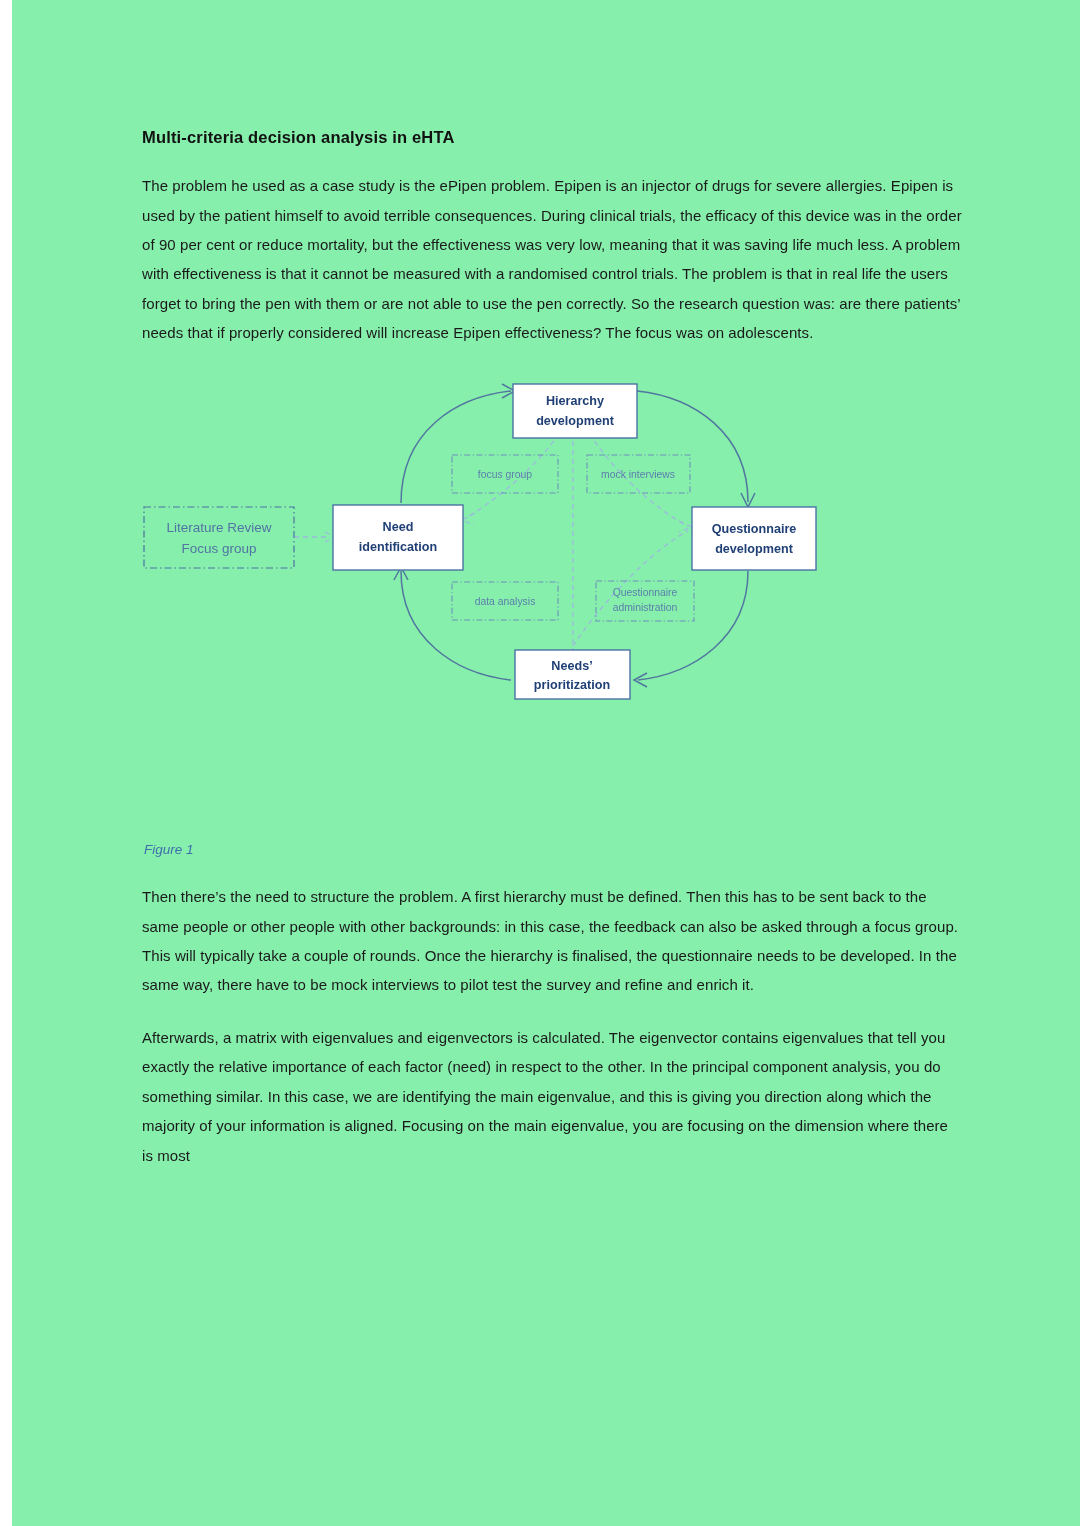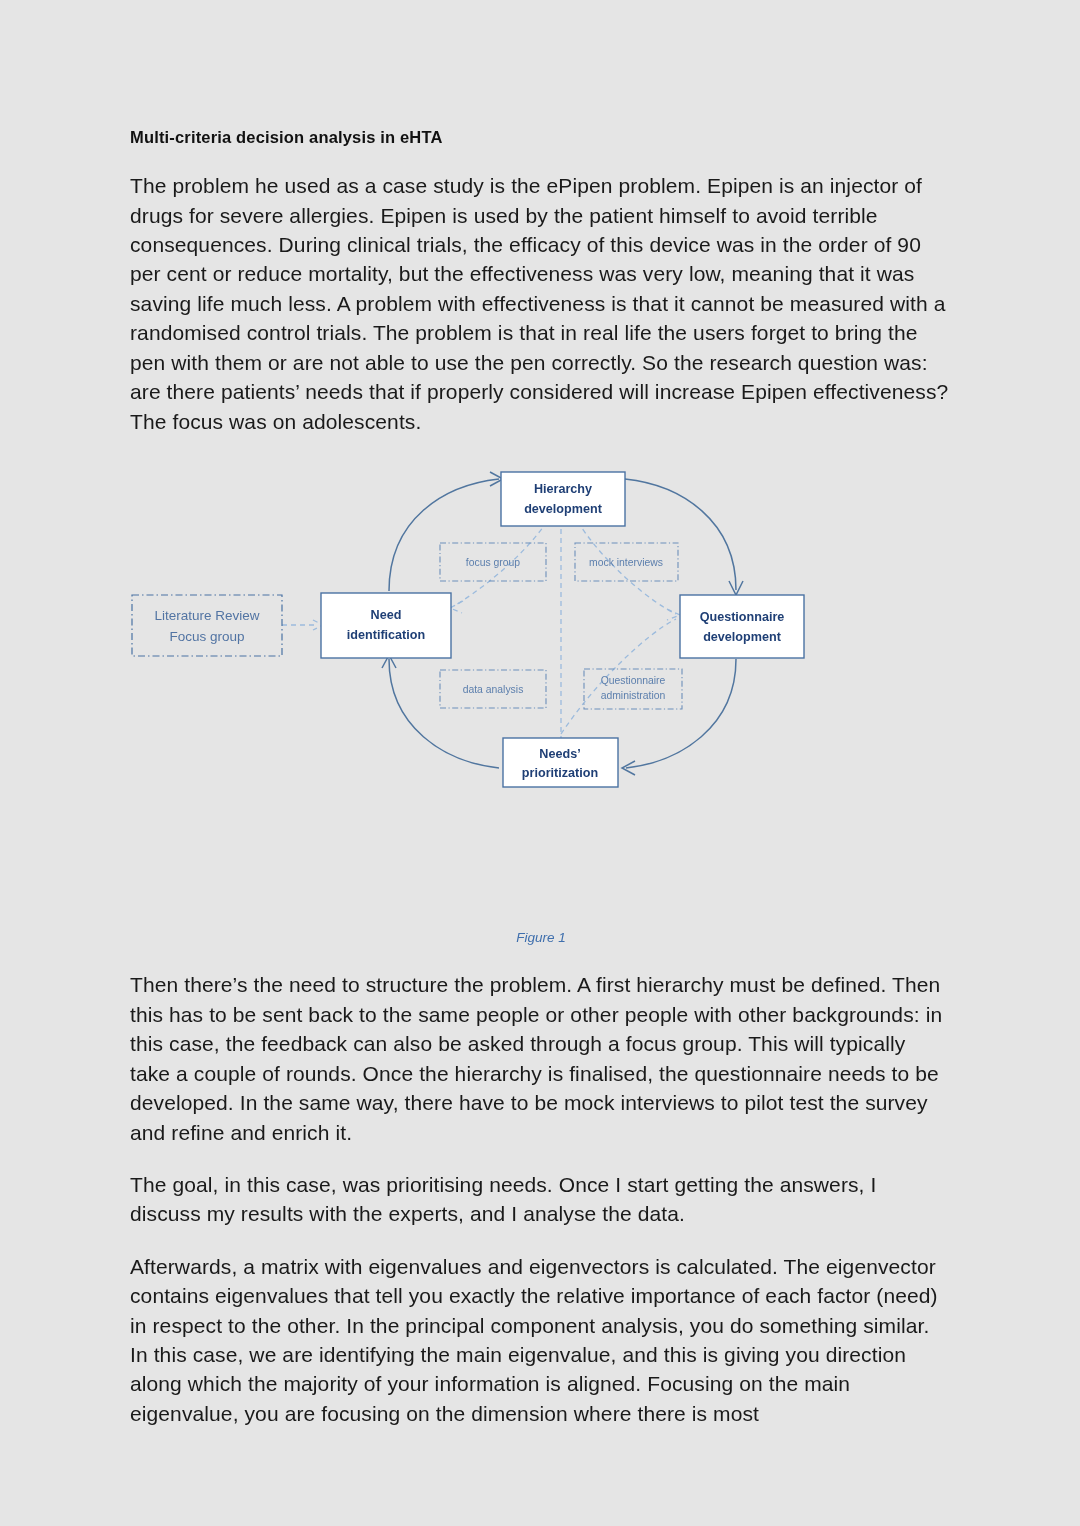--- a/index.html
+++ b/index.html
@@ -11,59 +11,59 @@
     width: 1080px;
     height: 1526px;
     position: relative;
     font-family: "Liberation Sans", sans-serif;
     color: #000000;
     overflow: hidden;
   }
   .page {
     position: absolute;
     inset: 0;
-    background: #e5e5e5;
+    background: #86efac;
+    margin-left: 12px;
   }
   .content {
     position: absolute;
     left: 130px;
     top: 126px;
     width: 820px;
   }
   h1.doc-heading {
     font-size: 16.5px;
     font-weight: bold;
     line-height: 1.35;
     margin: 0 0 23px 0;
     letter-spacing: 0.01em;
     color: #111111;
   }
   p.para {
-    font-size: 21px;
+    font-size: 15px;
     line-height: 29.4px;
     margin: 0 0 23px 0;
     color: #1a1a1a;
     text-align: left;
     letter-spacing: 0.005em;
   }
   p.para.tight {
     margin-bottom: 22px;
   }
   .figure-wrap {
     position: relative;
     margin: 22px 0 0 0;
     height: 470px;
   }
   .figure-caption {
     font-size: 13.5px;
     font-style: italic;
     color: #3f6fad;
     margin: 0 0 24px 2px;
     line-height: 1.3;
-    text-align: center;
   }
   svg.diagram {
     position: absolute;
     left: -6px;
     top: 0;
   }
   .box-label {
     font-family: "Liberation Sans", sans-serif;
     font-weight: bold;
     font-size: 12.6px;
@@ -219,18 +219,17 @@
           <text class="mini-label" x="509" y="240" text-anchor="middle">administration</text>
         </g>
 
       </svg>
     </div>
 
     <div class="figure-caption">Figure 1</div>
 
     <p class="para"> Then there’s the need to structure the problem. A first hierarchy must be defined. Then this has to be sent back to the same people or other people with other backgrounds: in this case, the feedback can also be asked through a focus group. This will typically take a couple of rounds. Once the hierarchy is finalised, the questionnaire needs to be developed. In the same way, there have to be mock interviews to pilot test the survey and refine and enrich it.</p>
 
-    <p class="para">The goal, in this case, was prioritising needs. Once I start getting the answers, I discuss my results with the experts, and I analyse the data.</p>
 
     <p class="para">Afterwards, a matrix with eigenvalues and eigenvectors is calculated. The eigenvector contains eigenvalues that tell you exactly the relative importance of each factor (need) in respect to the other. In the principal component analysis, you do something similar. In this case, we are identifying the main eigenvalue, and this is giving you direction along which the majority of your information is aligned. Focusing on the main eigenvalue, you are focusing on the dimension where there is most</p>
 
   </div>
 </div>
 
 </body></html>

